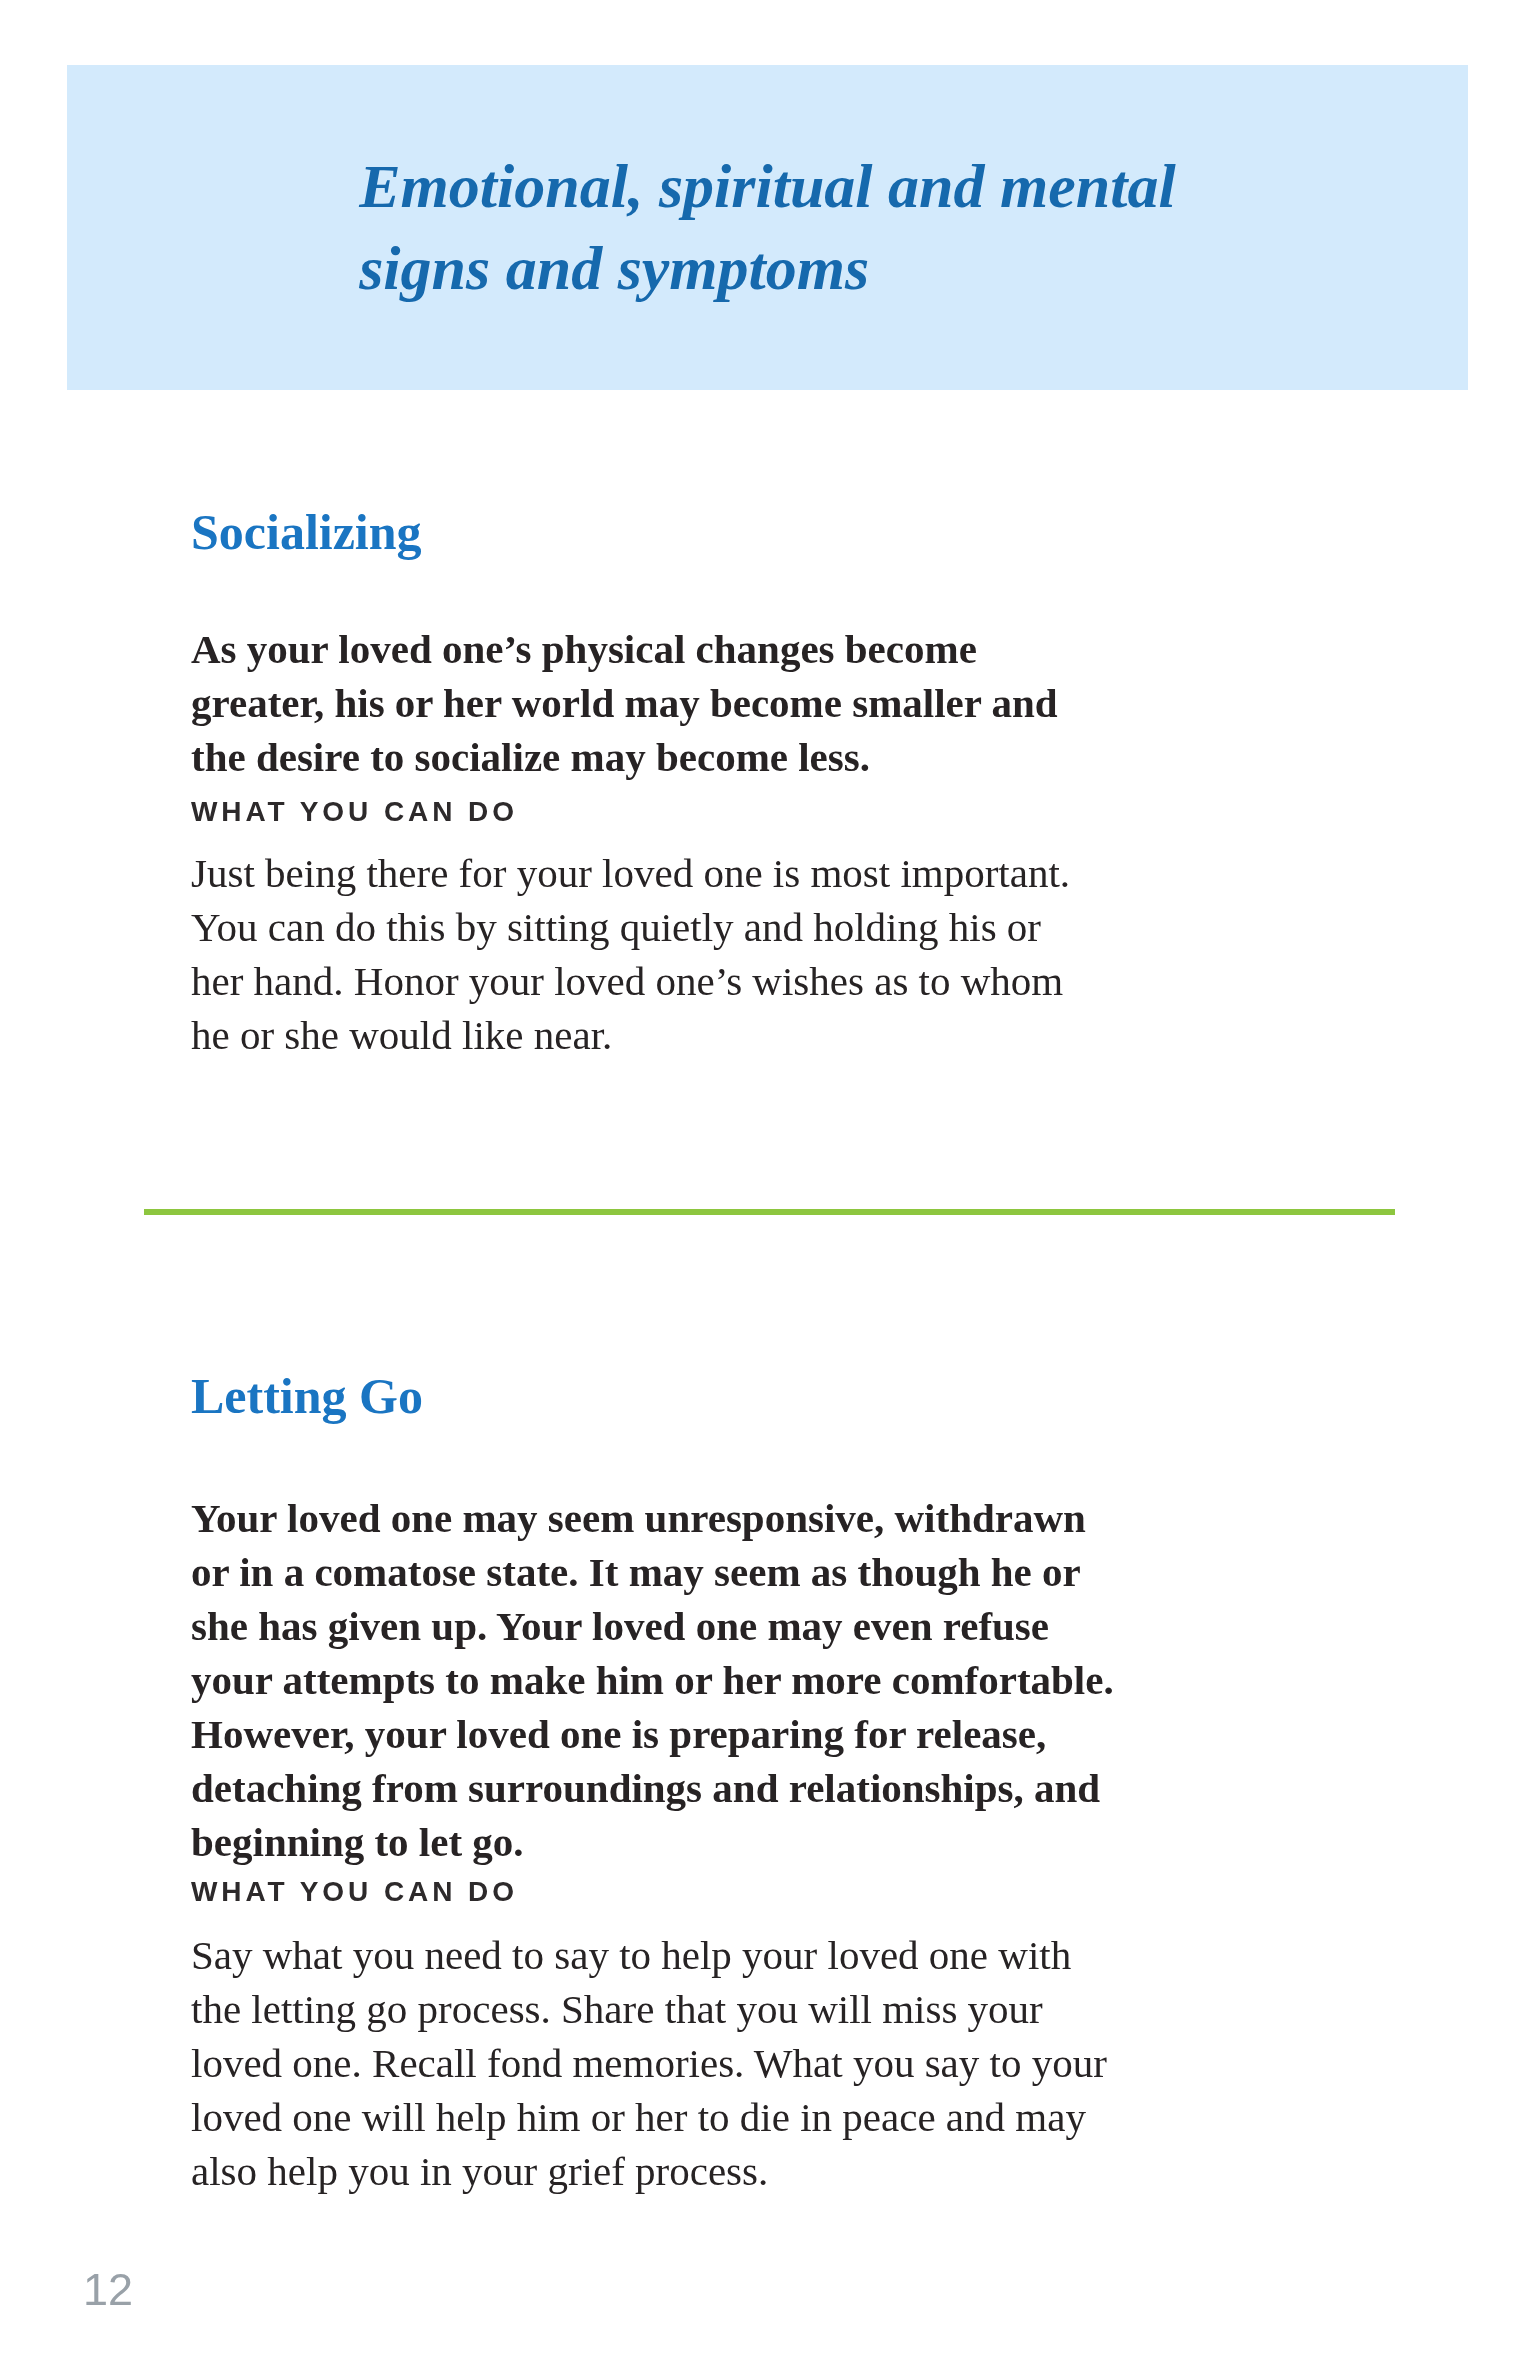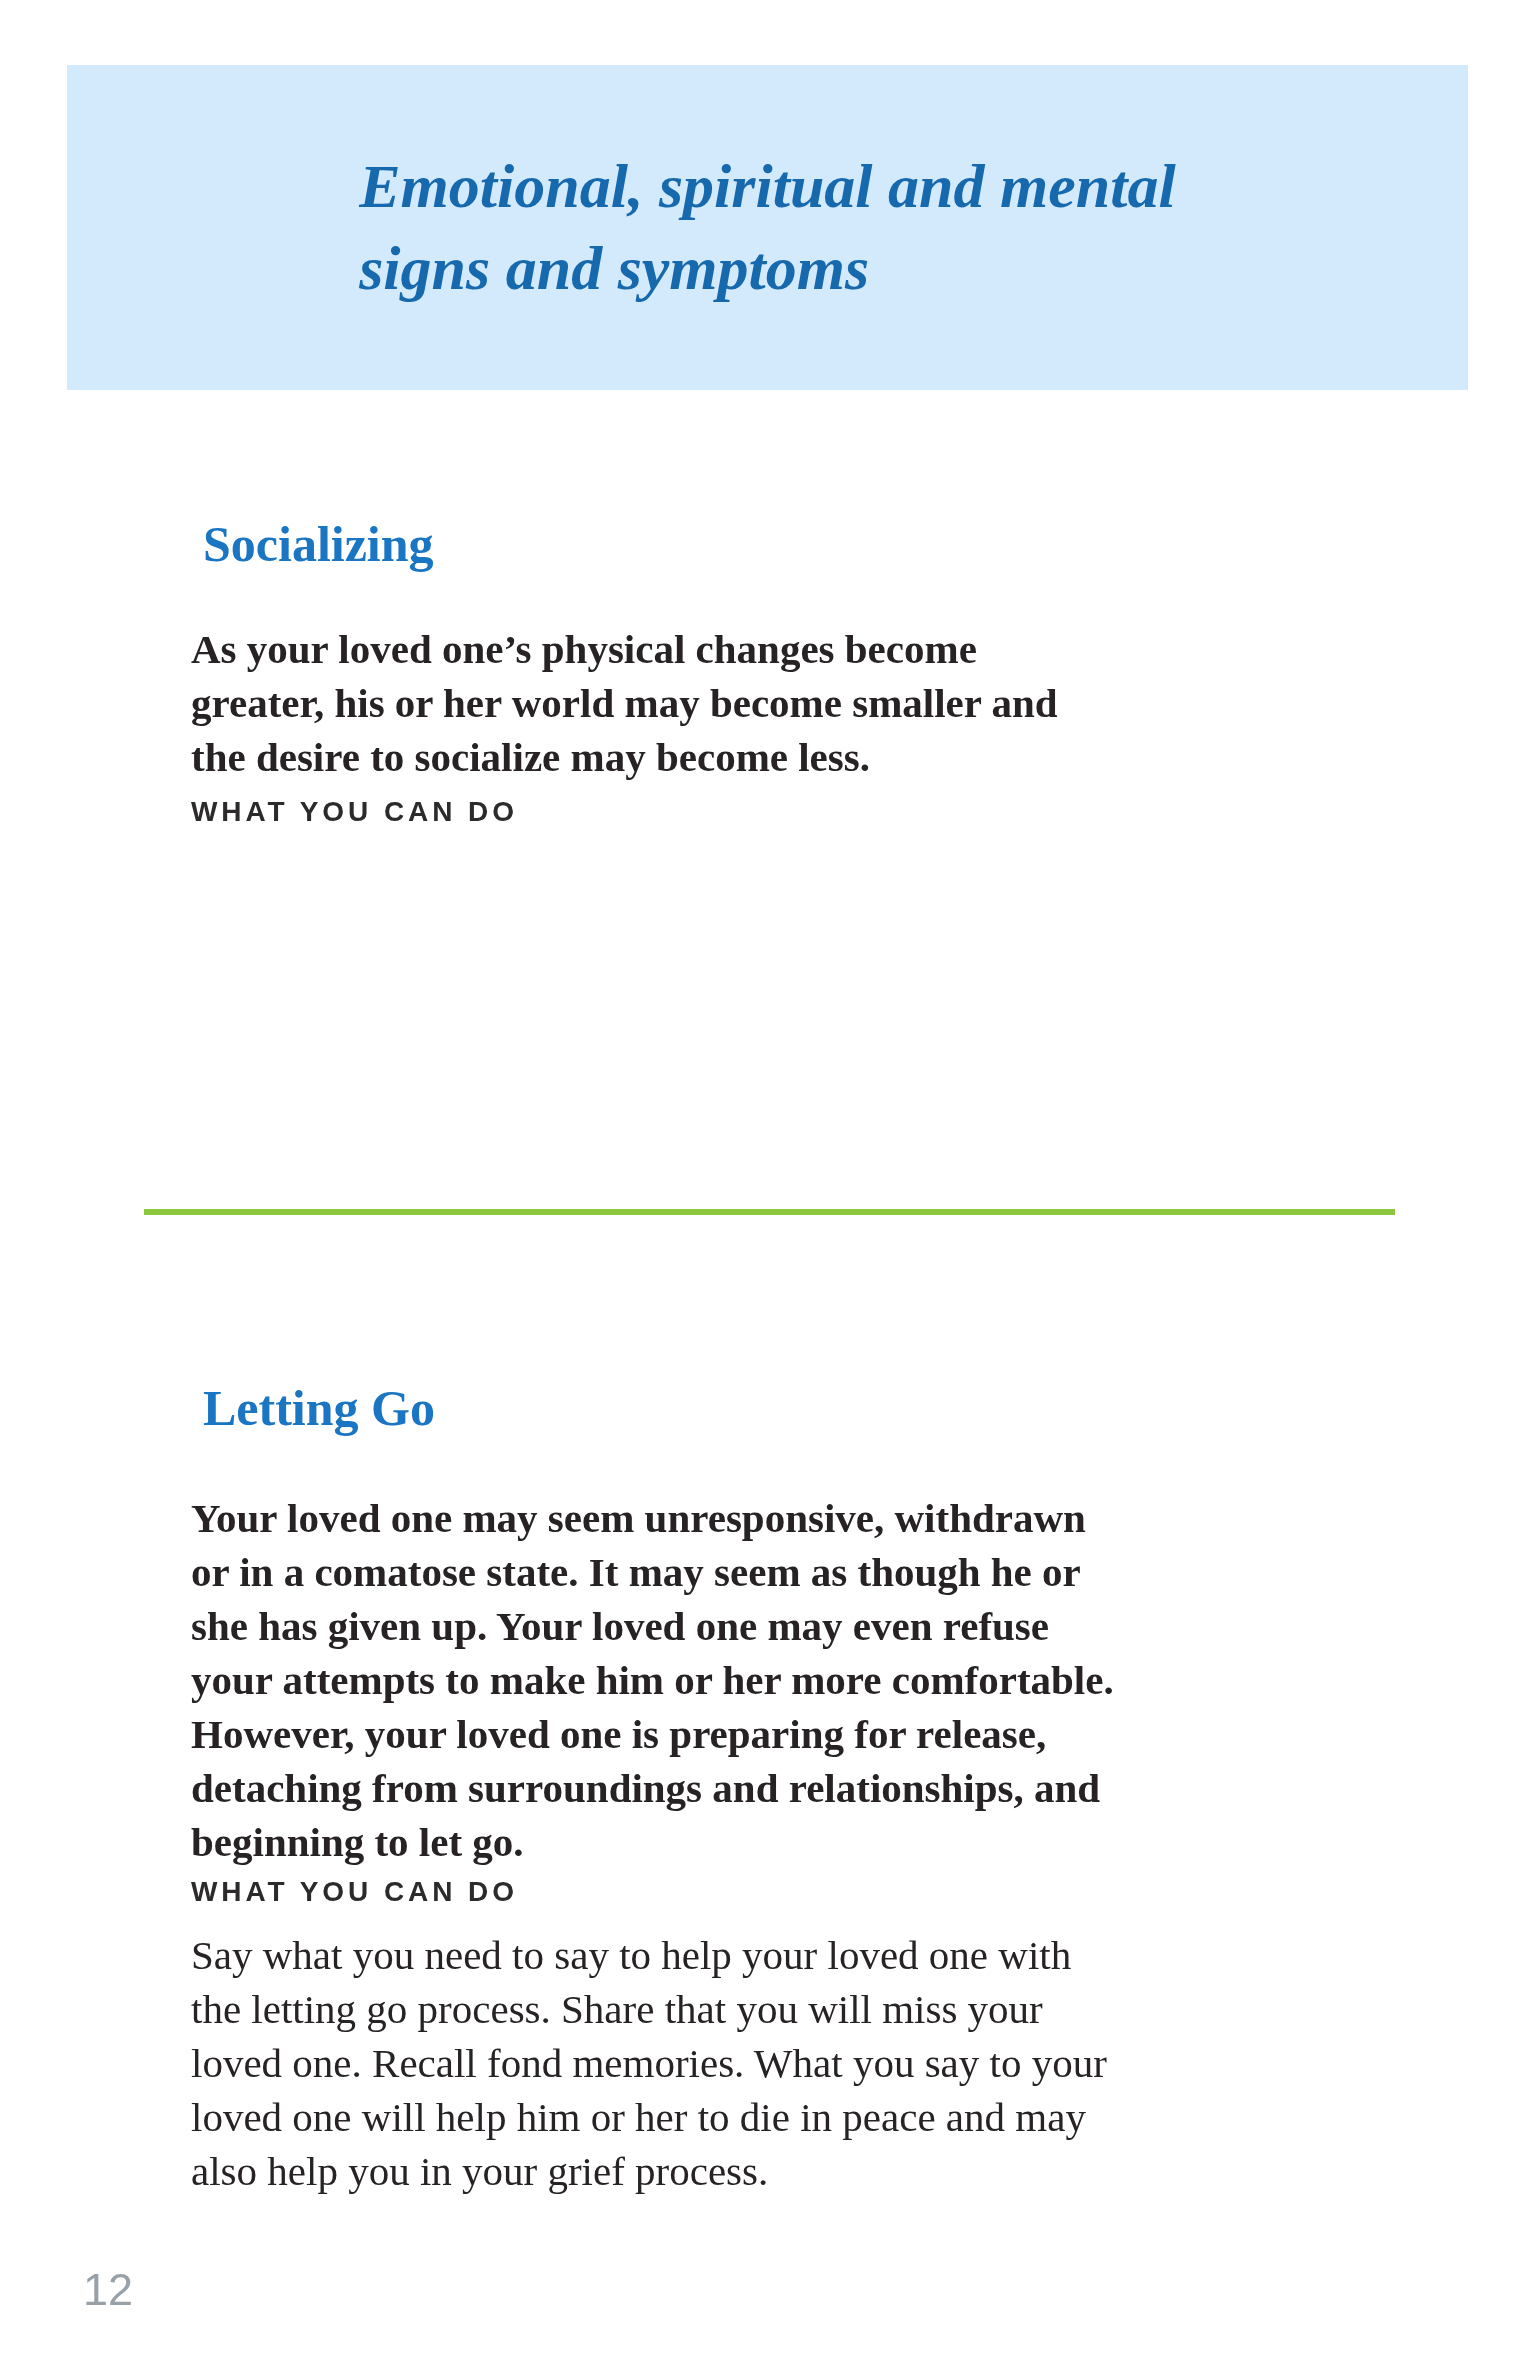--- a/index.html
+++ b/index.html
@@ -32,21 +32,21 @@
     font-style: italic;
     font-weight: 700;
     font-size: 62px;
     line-height: 1.32;
     color: var(--title-blue, #1669ad);
     white-space: pre-line;
   }
   .section-heading {
     position: absolute;
     left: 191px;
-    margin: 12px;
+    margin: 0;
     font-family: "Liberation Serif", serif;
     font-weight: 700;
     font-size: 50px;
     line-height: 1.1;
     color: var(--heading-blue, #1a75c2);
   }
   .para {
     position: absolute;
     left: 191px;
     width: 1203px;
@@ -110,20 +110,24 @@
   </header>
 
   <h2 class="section-heading s1-heading">Socializing</h2>
 
   <p class="para bold s1-intro">As your loved one’s physical changes become
 greater, his or her world may become smaller and
 the desire to socialize may become less.</p>
 
   <h3 class="action-label s1-label">WHAT YOU CAN DO</h3>
 
+  <p class="para s1-body">Just being there for your loved one is most important.
+You can do this by sitting quietly and holding his or
+her hand. Honor your loved one’s wishes as to whom
+he or she would like near.</p>
 
   <div class="divider"></div>
 
   <h2 class="section-heading s2-heading">Letting Go</h2>
 
   <p class="para bold s2-intro">Your loved one may seem unresponsive, withdrawn
 or in a comatose state. It may seem as though he or
 she has given up. Your loved one may even refuse
 your attempts to make him or her more comfortable.
 However, your loved one is preparing for release,

